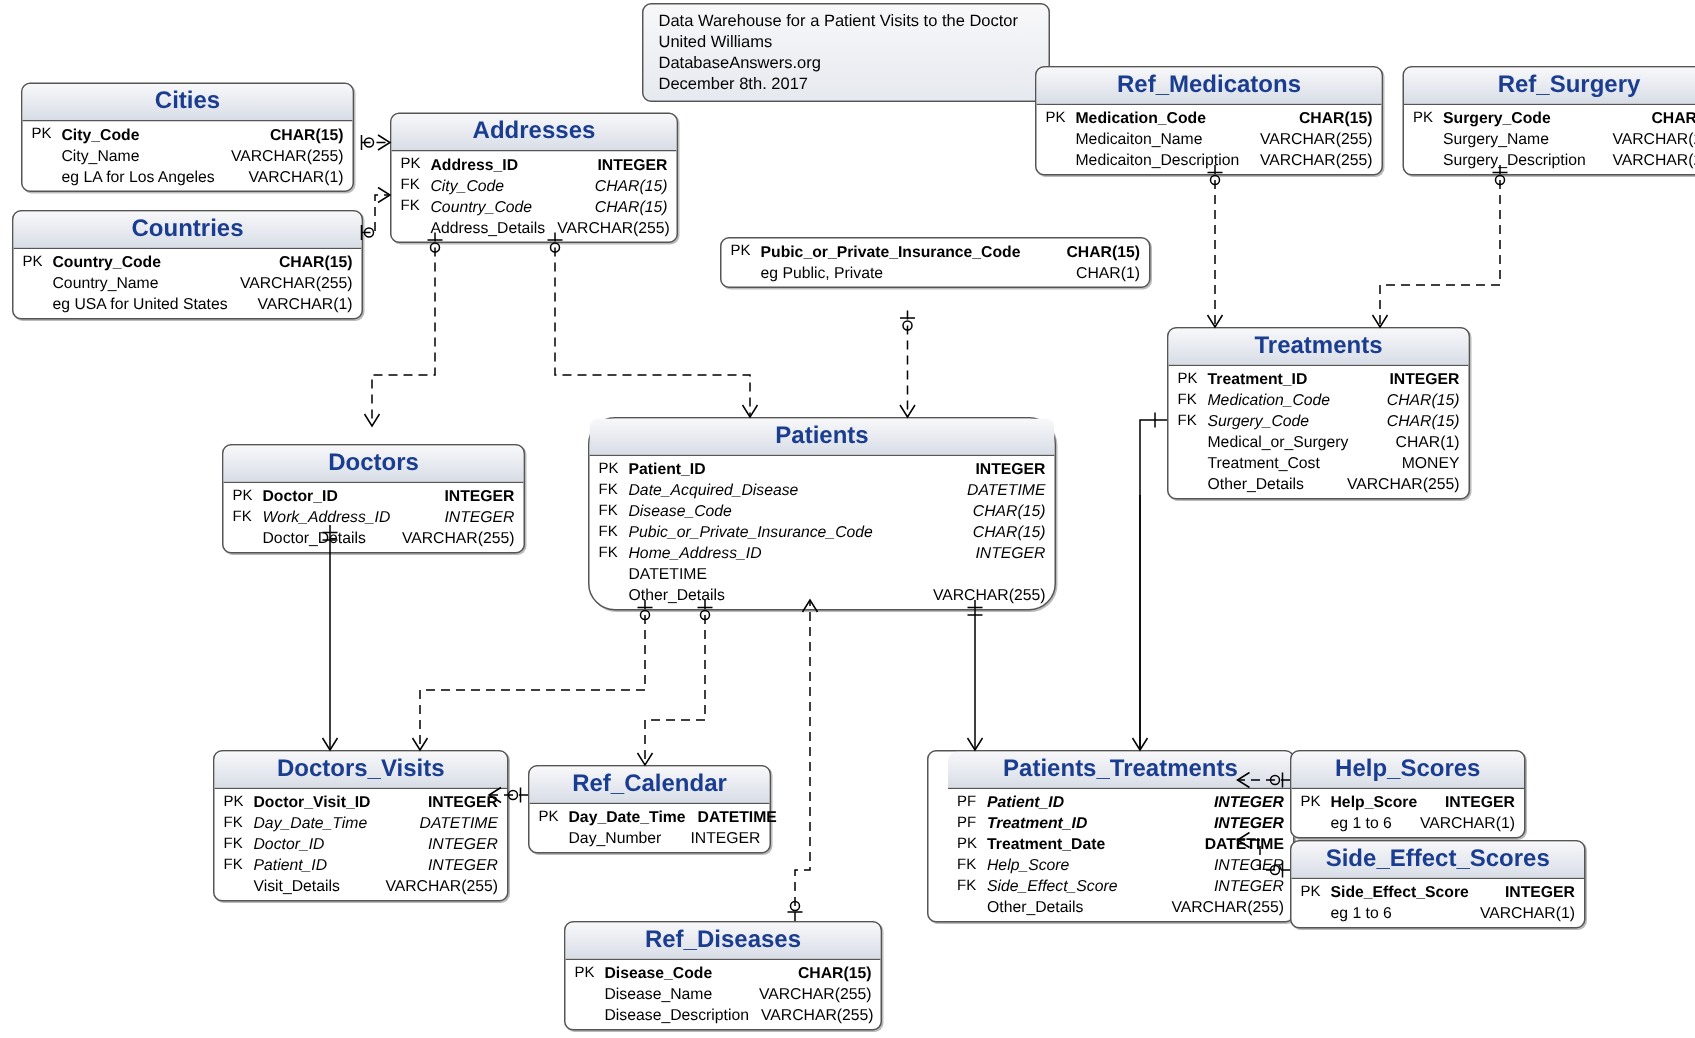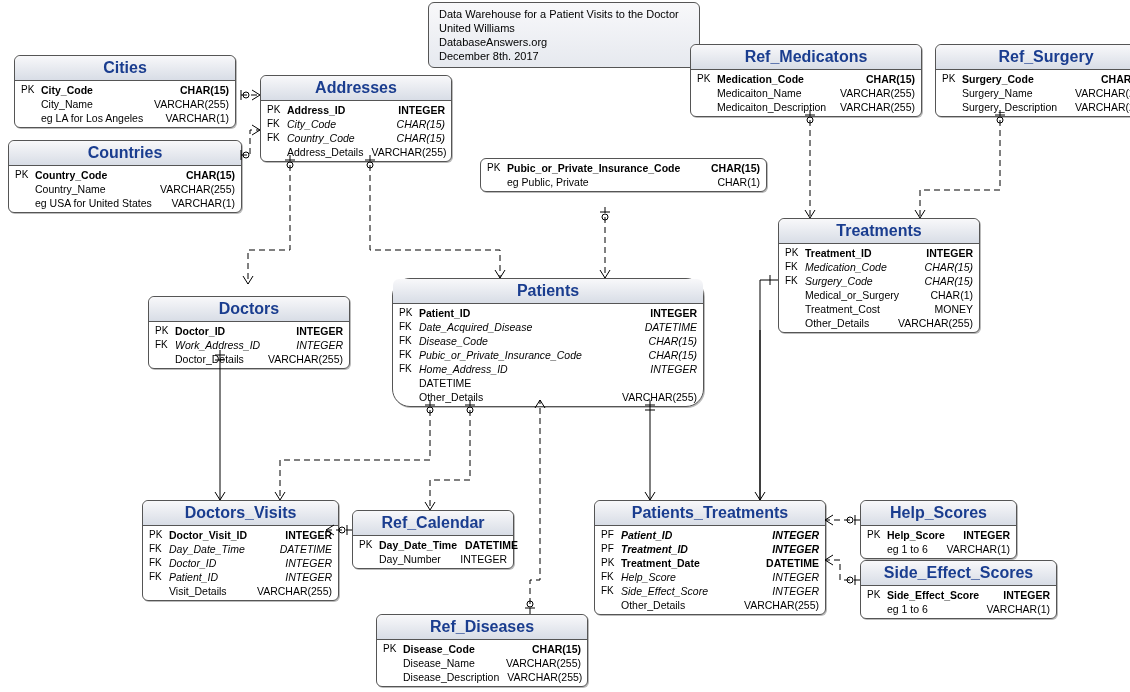--- a/index.html
+++ b/index.html
@@ -346,21 +346,21 @@
         <div class="ncol">Disease_Name</div>
         <div class="tcol">VARCHAR(255)</div>
       </div>
       <div class="row ">
         <div class="kcol"></div>
         <div class="ncol">Disease_Description</div>
         <div class="tcol">VARCHAR(255)</div>
       </div>
     </div>
   </div>
-<div class="entity" style="left:594px; top:500px; width:230px;">
+<div class="entity" style="left:618px; top:500px; width:230px;padding-left:13px;">
     <div class="entity-title">Patients_Treatments</div>
     <div class="entity-body">
       <div class="row pk fk">
         <div class="kcol">PF</div>
         <div class="ncol">Patient_ID</div>
         <div class="tcol">INTEGER</div>
       </div>
       <div class="row pk fk">
         <div class="kcol">PF</div>
         <div class="ncol">Treatment_ID</div>

